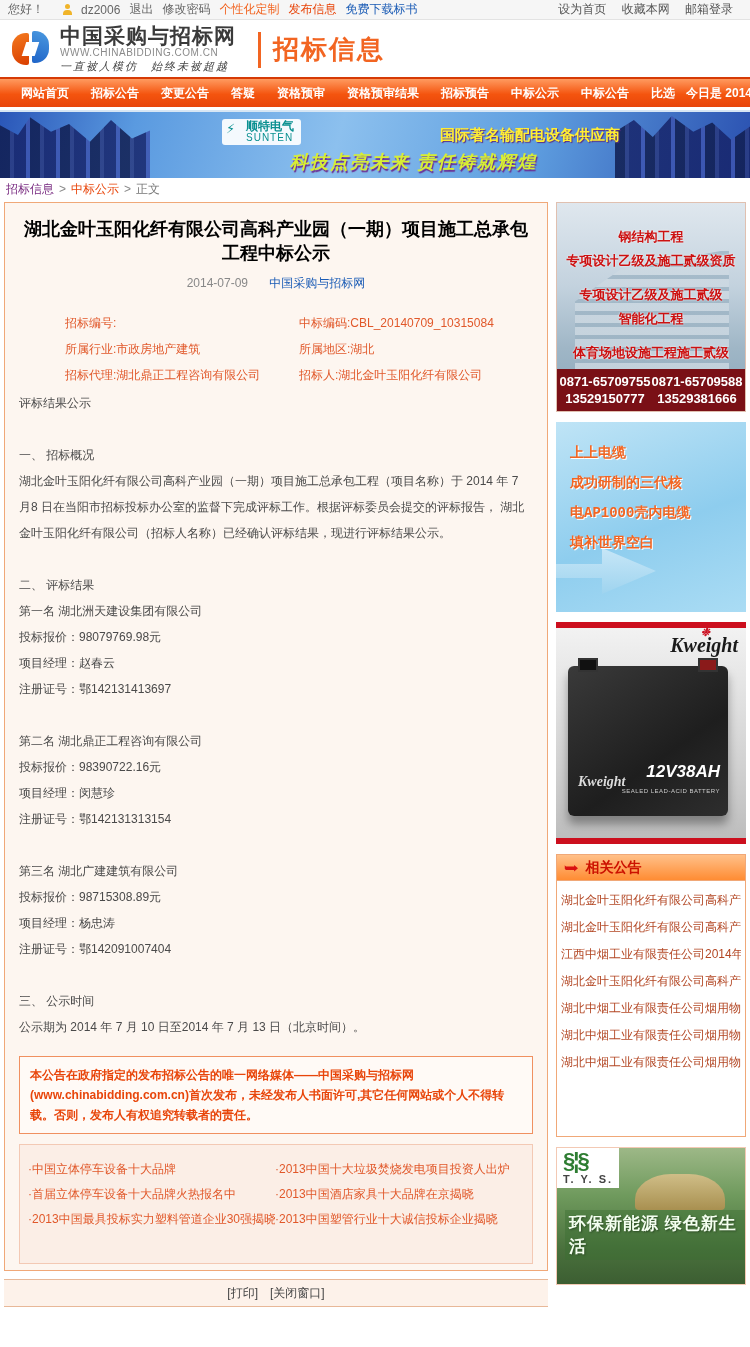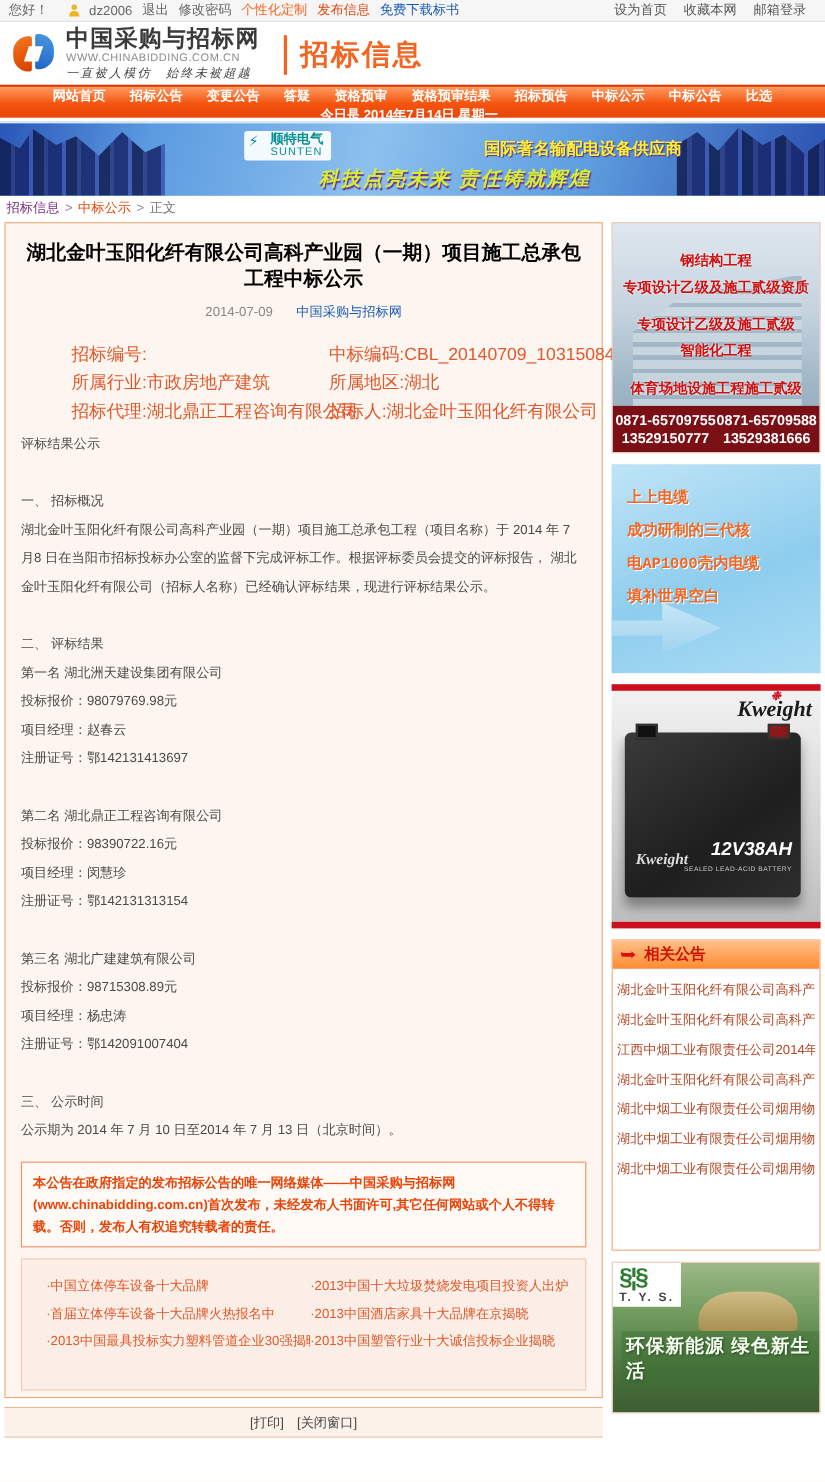--- a/index.html
+++ b/index.html
@@ -25,21 +25,21 @@
   .logo-mark .a1 { position:absolute; left:2px; top:3px; width:17px; height:32px; background:linear-gradient(160deg,#f47a1f,#d93e00); border-radius:14px 2px 2px 14px; }
   .logo-mark .a2 { position:absolute; right:3px; top:1px; width:17px; height:32px; background:linear-gradient(20deg,#1f64c8,#4b9ae0); border-radius:2px 14px 14px 2px; }
   .logo-mark .a3 { position:absolute; left:14px; top:12px; width:13px; height:14px; background:#fff; transform:skewX(-18deg); }
   .logo-text .cn { font-size:21px; font-weight:bold; color:#3a3a3a; letter-spacing:1px; line-height:22px; }
   .logo-text .en { font-size:10px; color:#8a8a8a; letter-spacing:.5px; }
   .logo-text .slogan { font-size:11px; color:#444; font-style:italic; font-family:"Liberation Serif",serif; letter-spacing:2px; margin-top:1px; }
   .sec-divider { width:3px; height:36px; background:#f26522; margin:0 12px 0 22px; }
   .sec-title { font-size:26px; font-weight:bold; color:#f26522; letter-spacing:2px; }
 
   
-  .nav { height:30px; background:linear-gradient(#ff9a5f,#f4540e 55%,#e8450a); border-top:2px solid #d63a05; display:flex; align-items:center; padding:0 10px;flex-direction:column; }
+  .nav { height:30px; background:linear-gradient(#ff9a5f,#f4540e 55%,#e8450a); border-top:2px solid #d63a05; display:flex; align-items:center; padding:0 10px; }
   .nav ul { list-style:none; display:flex; flex:1; }
   .nav li { color:#fff; font-weight:bold; font-size:12px; padding:0 11px; cursor:pointer; white-space:nowrap; }
   .nav .today { color:#fff; font-weight:bold; padding-right:6px; white-space:nowrap; }
 
   
   .banner { height:68px; margin-top:3px; position:relative; background:linear-gradient(105deg,#2a56b8 0%,#5a9ae0 18%,#8cc0ee 45%,#5f9fe0 70%,#2a50b0 100%); overflow:hidden; border-top:2px solid #d7e6f4; }
   .city { position:absolute; top:0; bottom:0; background:
       repeating-linear-gradient(90deg,#101d50 0 10px,#2a3a80 10px 14px,#16246a 14px 26px,#3d55b0 26px 30px); opacity:.85; }
   .city.l { left:0; width:150px; clip-path:polygon(0 100%,0 20%,12% 35%,20% 8%,34% 30%,46% 18%,60% 45%,74% 12%,88% 40%,100% 28%,100% 100%); }
   .city.r { right:0; width:135px; clip-path:polygon(0 100%,0 30%,14% 12%,28% 38%,42% 6%,58% 30%,72% 16%,86% 42%,100% 22%,100% 100%); }
@@ -60,24 +60,24 @@
   
   .cols { display:flex; padding:2px 4px 0 4px; gap:8px; }
   .main { width:544px; flex:none; }
   .side { width:190px; flex:none; }
 
   .article { border:1px solid #f0a878; background:#fdf6f0; padding:10px 14px 6px; }
   .a-title { text-align:center; color:#000000; font-weight:bold; font-size:18px; font-family:"Liberation Serif","DejaVu Serif",serif; line-height:24px; margin:4px 0 10px; }
   .a-date { text-align:center; font-size:12px; color:#888; margin-bottom:14px; }
   .a-date .src { color:#1a5bb5; margin-left:18px; cursor:pointer; }
   .meta { display:flex; flex-wrap:wrap; padding:4px 0 2px 46px; }
-  .meta .mi { width:50%; color:#e1582a; line-height:26px; font-size:16px; white-space:nowrap; }
+  .meta .mi { width:50%; color:#e1582a; line-height:26px; font-size:12px; white-space:nowrap; }
   .bp { line-height:26px; min-height:26px; font-size:12px; color:#4a4a4a; }
   .notice { border:1px solid #f09060; background:#fffaf6; color:#e8450a; font-weight:bold; line-height:20px; padding:8px 10px; margin:16px 0 10px; font-size:12px; }
-  .linksbox { border:1px solid #f3c9b4; background:#fbeee6; padding:12px 10px 8px 22px; display:flex; min-height:120px; align-items:flex-start; }
+  .linksbox { border:1px solid #f3c9b4; background:#fbeee6; padding:12px 10px 8px 8px; display:flex; min-height:120px; align-items:flex-start; }
   .linksbox ul { list-style:none; width:50%; }
   .linksbox li { color:#e1582a; line-height:25px; font-size:12px; white-space:nowrap; overflow:hidden; cursor:pointer; }
   .printbar { margin-top:8px; border-top:1px solid #e8b898; border-bottom:1px solid #e8b898; background:#fdf2ea; height:28px; display:flex; align-items:center; justify-content:center; gap:12px; }
   .printbar span { color:#444; cursor:pointer; }
 
   
   .ad { width:190px; margin-bottom:10px; position:relative; overflow:hidden; }
   .ad-steel { height:210px; background:linear-gradient(180deg,#dfe7ee 0%,#c3d2de 40%,#9fb6c6 70%,#8aa6ba 100%); border:1px solid #e0c0b0; }
   .ad-steel .bld { position:absolute; left:18px; top:40px; width:154px; height:130px; background:repeating-linear-gradient(180deg,#cdd9e2 0 8px,#9db4c4 8px 12px); clip-path:polygon(0 100%,0 45%,30% 20%,100% 5%,100% 100%); opacity:.8; }
   .ad-steel .txt { position:relative; text-align:center; color:#cc1111; font-weight:bold; font-size:13px; padding-top:22px; line-height:24px; text-shadow:0 0 2px #fff; }

